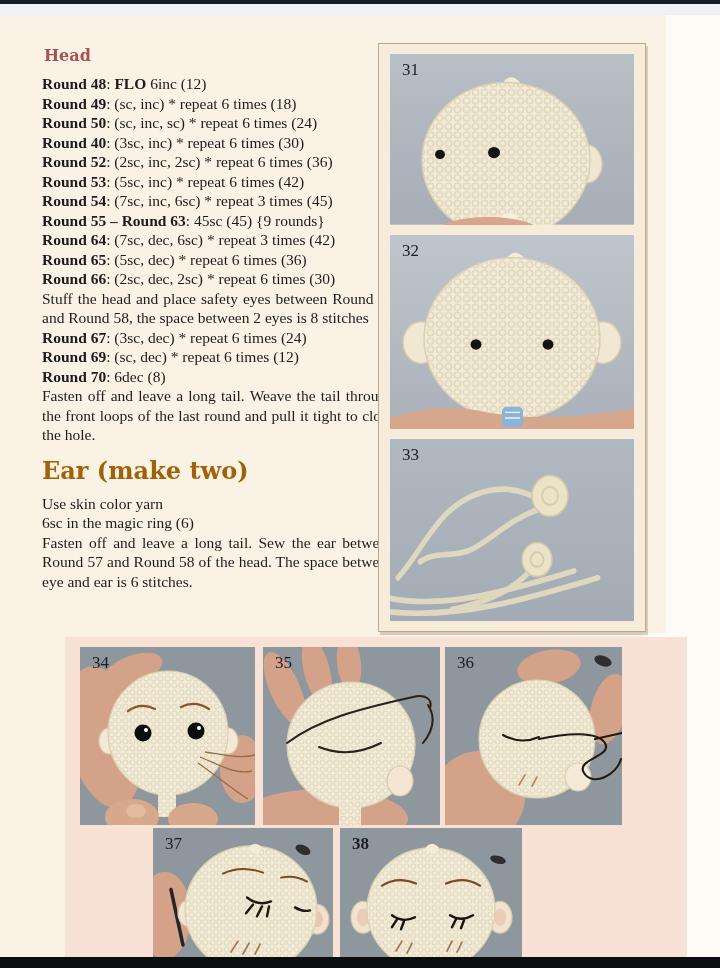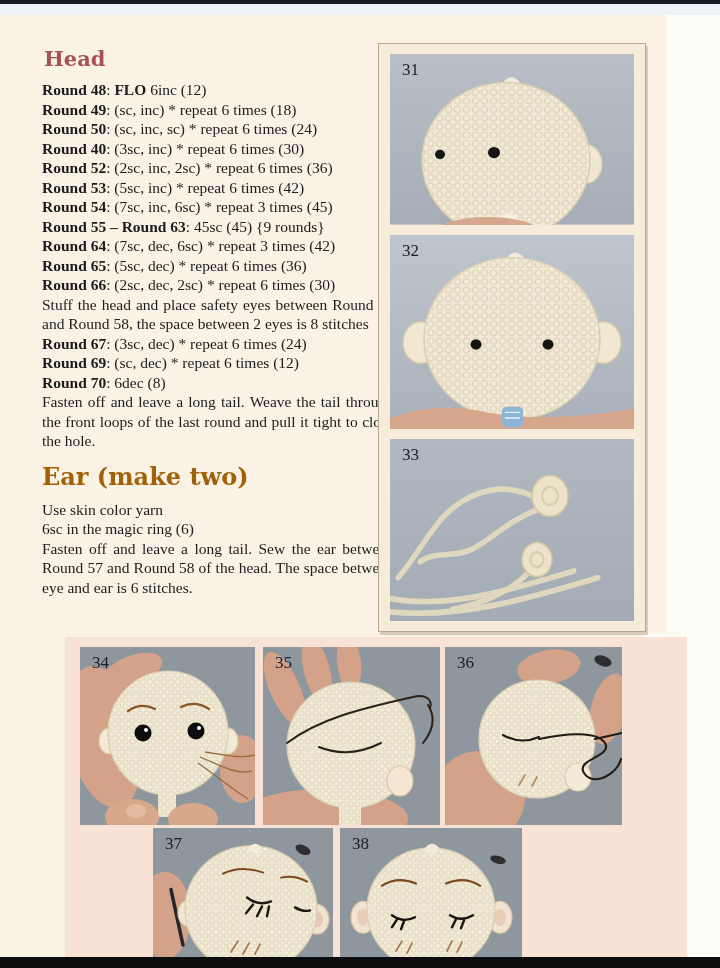--- a/index.html
+++ b/index.html
@@ -10,21 +10,21 @@
   
   .band-top{position:absolute;left:0;top:0;width:720px;height:4px;background:#171b24;}
   .band-strip{position:absolute;left:0;top:4px;width:720px;height:11px;background:#eef1f6;}
   .band-bottom{position:absolute;left:0;top:957px;width:720px;height:11px;background:#0c0d0f;}
   .white-strip{position:absolute;left:666px;top:15px;width:54px;height:942px;background:#fdfbf6;}
   .white-corner{position:absolute;left:643px;top:633px;width:77px;height:324px;background:#fdfbf6;}
 
   
   .text-col{position:absolute;left:42px;top:46px;width:352px;color:#1c1c1e;}
   .sec-title{font-family:"DejaVu Serif", serif;font-weight:700;margin:0;}
-  .title-head{font-size:21px;color:#a85154;margin:0 0 9px 2px;}
+  .title-head{font-size:16px;color:#a85154;margin:0 0 9px 2px;}
   .title-ear{font-size:24px;color:#a16207;margin:11px 0 9px 0;}
   .section{font-size:15.5px;line-height:19.5px;}
   .line{white-space:normal;}
   .line .b{font-weight:700;text-align:right;}
   .para{text-align:justify;}
 
   
   .frame{position:absolute;left:378px;top:43px;width:244px;height:567px;
          background:#f7ecda;border:1px solid #b7a78f;padding:10px 11px;
          box-shadow:2px 3px 0 rgba(150,128,96,.35);
@@ -37,21 +37,21 @@
   .ph32{height:205px;}
   .ph33{height:192px;}
 
   
   .panel{position:absolute;left:65px;top:637px;width:578px;height:320px;background:#f8e2d5;padding-left:44px;}
   .panel .ph{position:absolute;}
   .ph34{left:15px;top:10px;width:175px;height:178px;}
   .ph35{left:198px;top:10px;width:177px;height:178px;}
   .ph36{left:380px;top:10px;width:177px;height:178px;}
   .ph37{left:88px;top:191px;width:180px;height:129px;}
-  .ph38{left:275px;top:191px;width:182px;height:129px;}
+  .ph38{left:275px;top:191px;width:182px;height:129px;font-weight:bold;}
 </style>
 </head>
 <body>
 
 <div class="page">
 
   <div class="band-top"></div>
   <div class="band-strip"></div>
   <div class="white-strip"></div>
   <div class="white-corner"></div>

